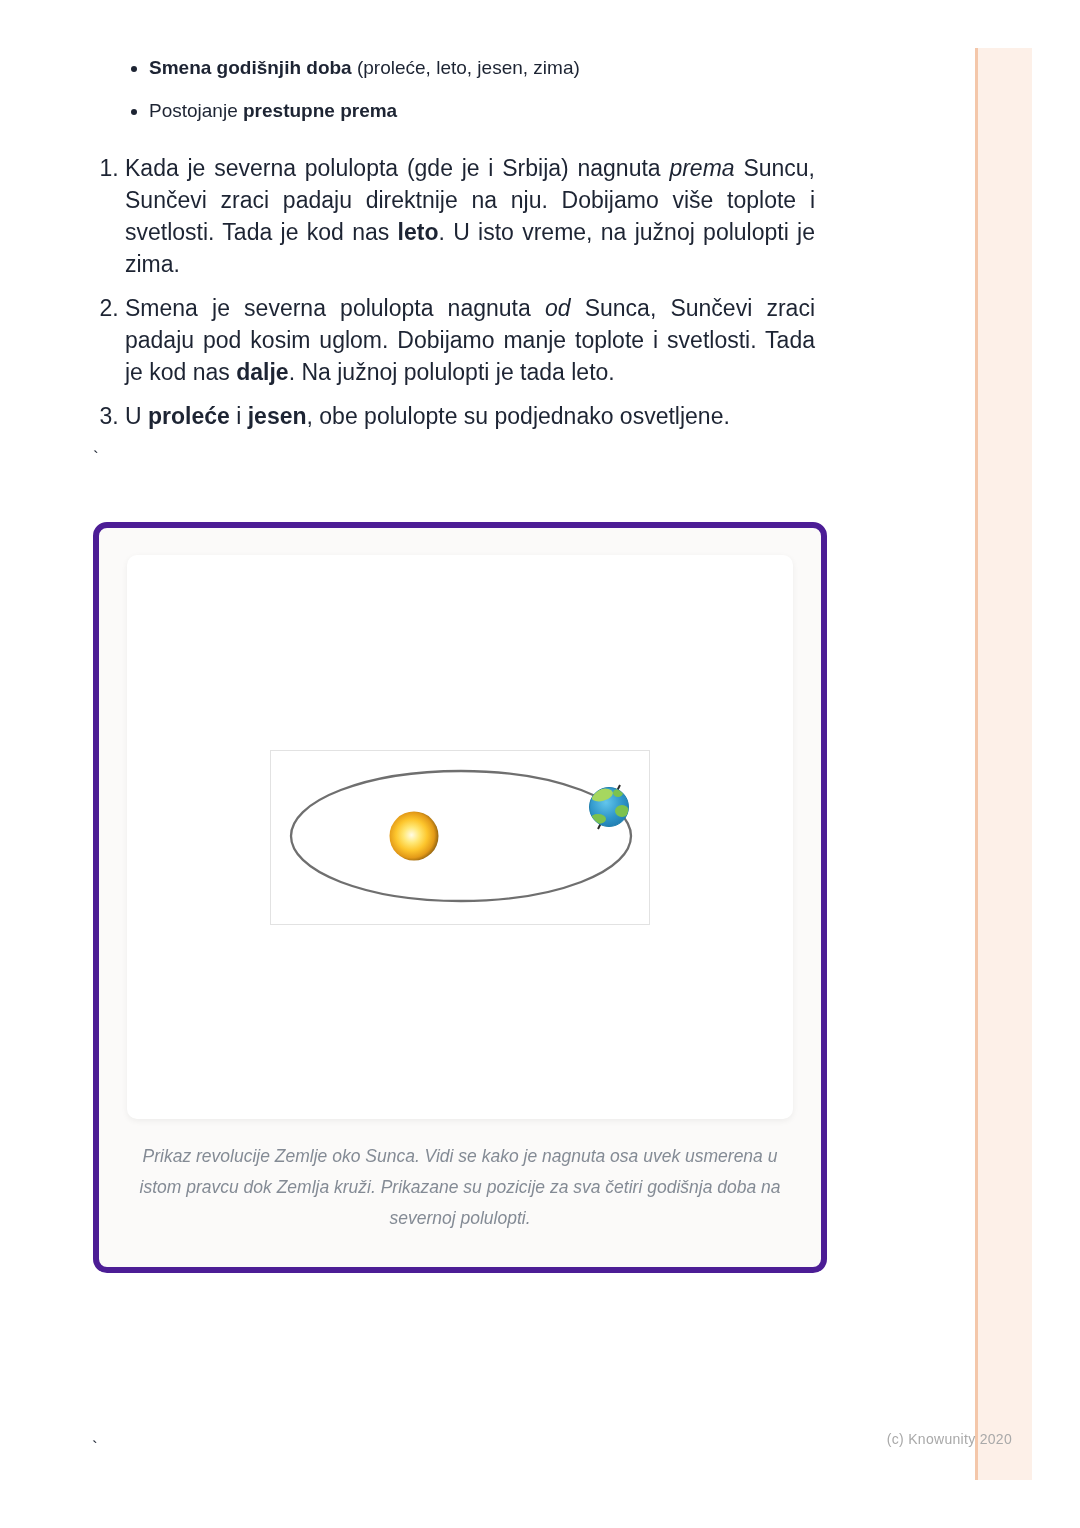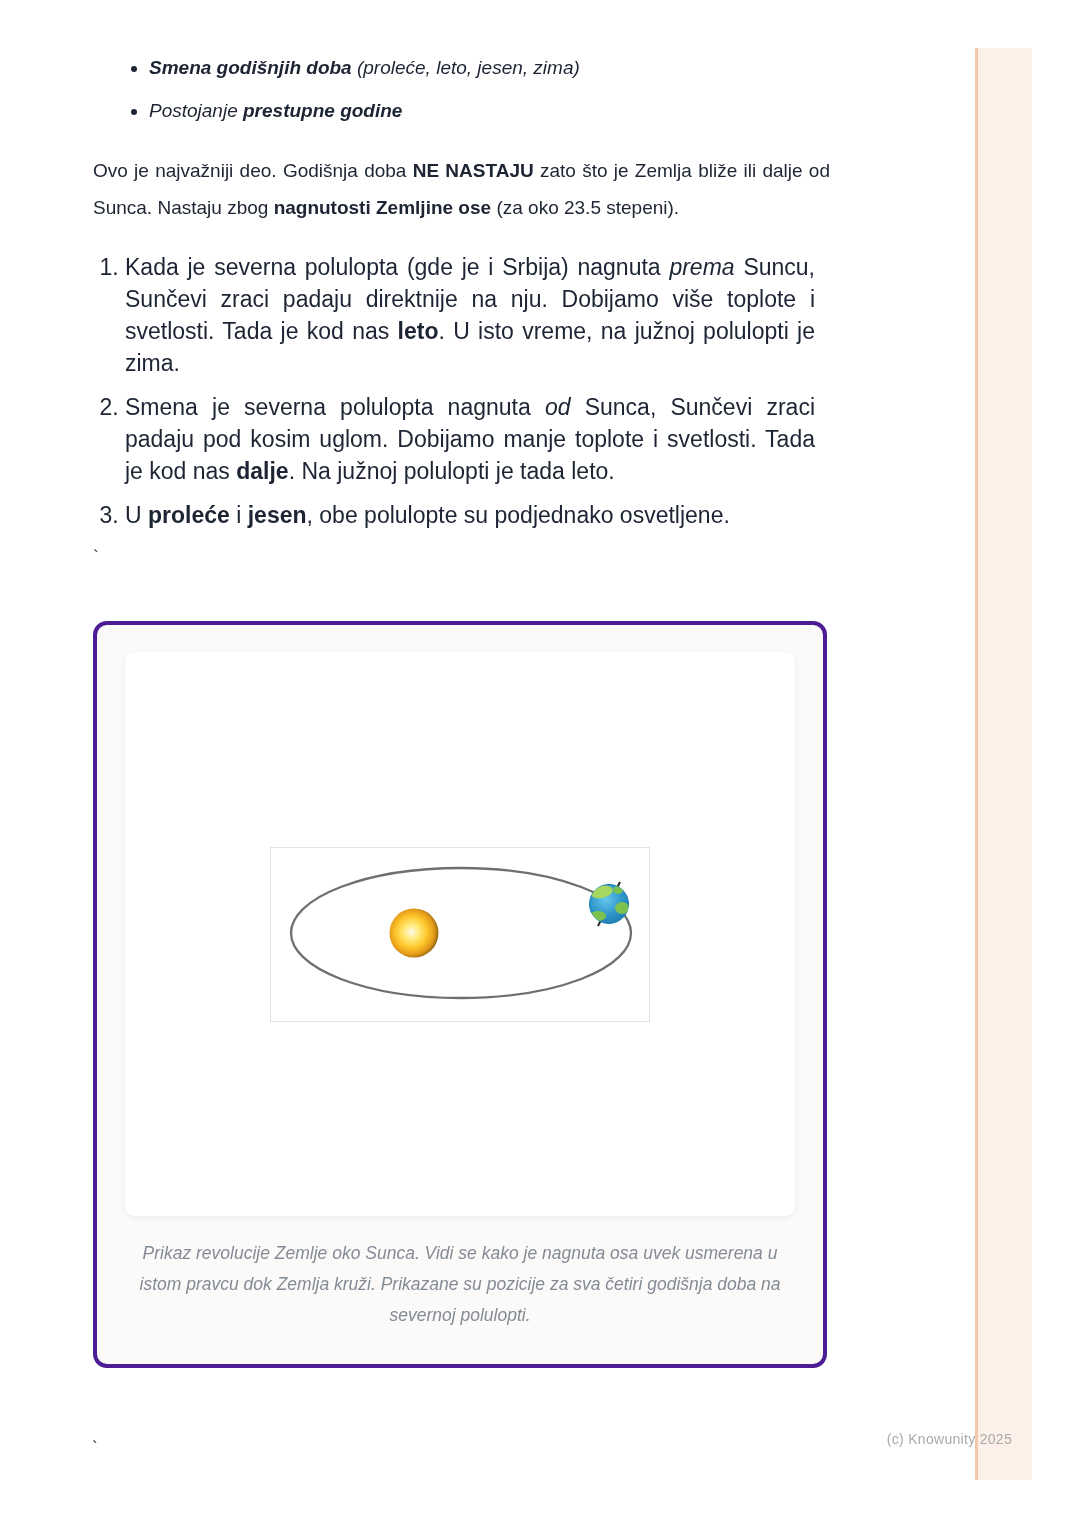--- a/index.html
+++ b/index.html
@@ -5,32 +5,32 @@
   html,body{margin:0;padding:0;background:#ffffff;}
   .page{
     position:relative;width:1080px;height:1528px;background:#ffffff;
     font-family:"Liberation Sans",sans-serif;color:#1d2433;overflow:hidden;
   }
   .stripe{
     position:absolute;left:975px;top:48px;width:54px;height:1432px;
     background:#fdf0e8;border-left:3px solid #f4c7aa;z-index:1;
   }
   .content{position:absolute;left:93px;top:0;width:737px;z-index:2;}
-  ul.bullets{margin:52px 0 0 0;padding:0 0 0 56px;list-style:disc;font-style:italic;}
+  ul.bullets{margin:52px 0 0 0;padding:0 0 0 56px;list-style:disc;}
   ul.bullets li{font-size:19px;line-height:32px;margin-bottom:11px;}
   .b{font-weight:bold;}
   .i{font-style:italic;}
   h2.heading{font-size:20px;line-height:32px;font-weight:bold;margin:24px 0 0 0;}
   p.intro{font-size:19px;line-height:37px;margin:25px 0 0 0;text-align:justify;}
   ol.numlist{margin:25px 0 0 0;padding:0 0 0 32px;width:690px;}
   ol.numlist li{font-size:23px;line-height:32px;margin-bottom:12px;text-align:justify;}
   .tick{font-size:17px;line-height:20px;margin:16px 0 0 0;color:#1d2433;}
   .figure-card{
     margin-top:54px;width:734px;box-sizing:border-box;
-    background:#fbfaf9;border:4px solid #4c1d95;border-radius:14px;
+    background:#fbfaf9;border:6px solid #4c1d95;border-radius:14px;
     padding:27px 28px 33px 28px;
   }
   .figure-inner{
     height:564px;background:#ffffff;border-radius:10px;
     box-shadow:0 2px 6px rgba(0,0,0,0.06);
     display:flex;align-items:center;justify-content:center;
   }
   .diagram-box{
     width:378px;height:173px;background:#ffffff;border:1px solid #e2e2e2;box-sizing:content-box;
   }
@@ -48,25 +48,24 @@
 <body>
 
 <div class="page">
 
   <div class="stripe"></div>
 
   <div class="content">
 
     <ul class="bullets">
       <li><span class="b">Smena godišnjih doba</span><span> (proleće, leto, jesen, zima)</span></li>
-      <li><span>Postojanje </span><span class="b">prestupne godine</span></li>
+      <li><span>Postojanje </span><span class="b">prestupne prema</span></li>
     </ul>
 
 
-    <p class="intro"><span>Ovo je najvažniji deo. Godišnja doba </span><span class="b">NE NASTAJU</span><span> zato što je Zemlja bliže ili dalje od Sunca. Nastaju zbog </span><span class="b">nagnutosti Zemljine ose</span><span> (za oko 23.5 stepeni).</span></p>
 
     <ol class="numlist">
       <li><span>Kada je severna polulopta (gde je i Srbija) nagnuta </span><span class="i">prema</span><span> Suncu, Sunčevi zraci padaju direktnije na nju. Dobijamo više toplote i svetlosti. Tada je kod nas </span><span class="b">leto</span><span>. U isto vreme, na južnoj polulopti je zima.</span></li>
       <li><span>Smena je severna polulopta nagnuta </span><span class="i">od</span><span> Sunca, Sunčevi zraci padaju pod kosim uglom. Dobijamo manje toplote i svetlosti. Tada je kod nas </span><span class="b">dalje</span><span>. Na južnoj polulopti je tada leto.</span></li>
       <li><span>U </span><span class="b">proleće</span><span> i </span><span class="b">jesen</span><span>, obe polulopte su podjednako osvetljene.</span></li>
     </ol>
 
     <p class="tick">`</p>
 
     <div class="figure-card">
@@ -103,16 +102,16 @@
               </g>
             </g>
           </svg>
         </div>
       </div>
       <div class="caption">Prikaz revolucije Zemlje oko Sunca. Vidi se kako je nagnuta osa uvek usmerena u istom pravcu dok Zemlja kruži. Prikazane su pozicije za sva četiri godišnja doba na severnoj polulopti.</div>
     </div>
 
   </div>
 
-  <div class="footer">(c) Knowunity 2025</div>
+  <div class="footer">(c) Knowunity 2020</div>
   <div class="tick-bottom">`</div>
 
 </div>
 
 </body></html>

